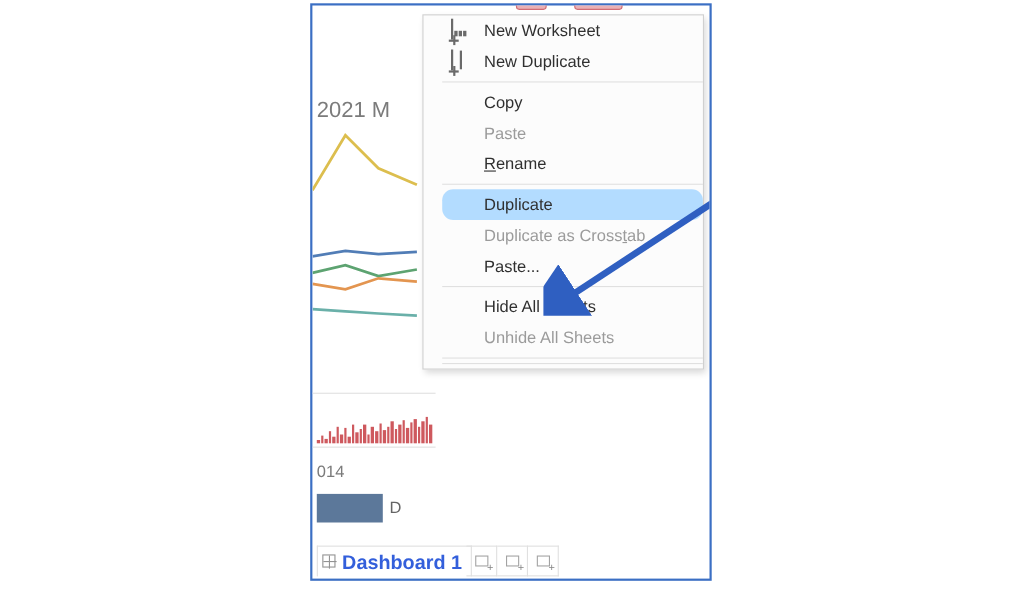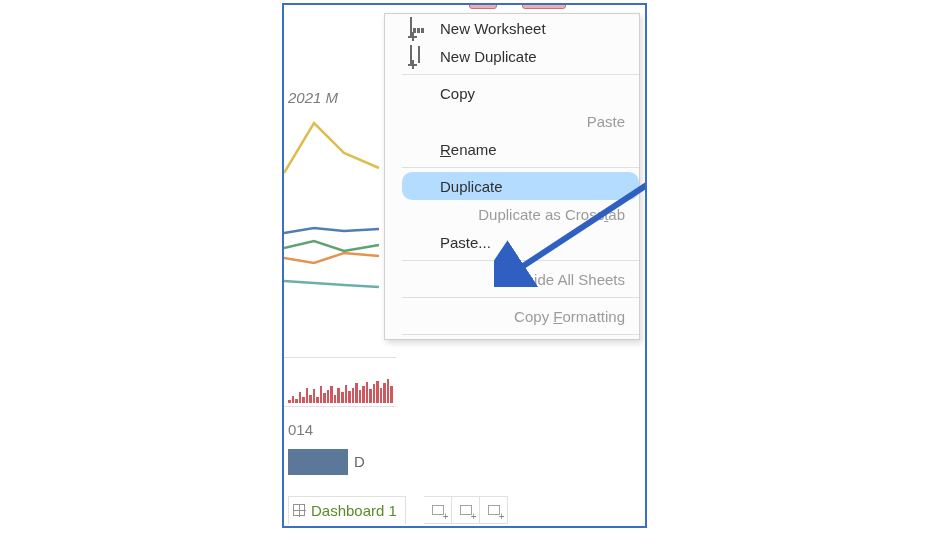--- a/index.html
+++ b/index.html
@@ -3,47 +3,47 @@
 <meta charset="utf-8">
 <style>
   * { box-sizing: border-box; }
   html,body { margin:0; padding:0; background:#fff; font-family: 'Segoe UI', Arial, sans-serif; font-size:14px; color:#333;}
   .stage { position:relative; width:927px; height:539px; }
   .frame { position:absolute; left:282px; top:3px; width:365px; height:525px;
            border:2px solid #3b6fc4; background:#fff; overflow:hidden;}
   
   .bg-area { position:absolute; left:0; top:0; right:0; bottom:0;}
   .bg-faded { opacity:.9; }
-  .axis-label { position:absolute; left:4px; top:84px; font-size:15px; color:#6d6d6d;font-style:italic;}
+  .axis-label { position:absolute; left:4px; top:84px; font-size:20px; color:#6d6d6d;}
   .year-label { position:absolute; left:4px; top:416px; font-size:15px; color:#6d6d6d;}
   .bar-legend { position:absolute; left:4px; top:444px; width:60px; height:26px; background:#4b6a8f;}
   .legend-text{ position:absolute; left:70px; top:448px; font-size:15px; color:#555;}
   .sheet-tab  { position:absolute; left:4px; top:491px; height:28px; line-height:28px;
-                font-size:15px; font-weight:400; color:#4d7c0f; padding:0 8px 0 22px;
+                font-size:18px; font-weight:700; color:#1d4ed8; padding:0 8px 0 22px;
                 border:1px solid #ddd; border-bottom:none; background:#fff;}
   .sheet-tab .tab-icon{ position:absolute; left:4px; top:7px; width:12px; height:12px;
                         border:1px solid #888;}
   .sheet-tab .tab-icon::before,.sheet-tab .tab-icon::after{content:"";position:absolute;background:#888;}
   .sheet-tab .tab-icon::before{left:5px;top:0;width:1px;height:12px;}
   .sheet-tab .tab-icon::after{left:0;top:5px;width:12px;height:1px;}
   .mini-bars { position:absolute; left:4px; top:370px; width:105px; height:28px; display:flex; align-items:flex-end; gap:1px;}
   .mini-bars span{ flex:1 1 0; background:#c9474d;}
   .mini-bars-border{ position:absolute; left:0; top:352px; width:112px; height:50px;
                      border-top:1px solid #ddd; border-bottom:1px solid #ddd;}
 
   .chart-svg { position:absolute; left:0; top:98px; width:110px; height:190px;}
 
   
   .ctx-menu { position:absolute; left:100px; top:8px; width:256px;
               background:#fcfcfc; border:1px solid #d0d0d0;
               box-shadow:2px 3px 6px rgba(0,0,0,.15); font-size:15px;padding-left:17px;}
   .ctx-menu .sep { height:0; border-top:1px solid #e0e0e0; margin:4px 0;}
   .ctx-menu .item { position:relative; display:flex; align-items:center;
                     height:28px; padding:0 14px 0 38px; color:#303030; white-space:nowrap;}
-  .ctx-menu .item.disabled { color:#9b9b9b;justify-content:flex-end;}
+  .ctx-menu .item.disabled { color:#9b9b9b;}
   .ctx-menu .item.selected { background:#b3dcff;border-radius:10px;}
   .ctx-menu .item .icon { position:absolute; left:8px; top:4px; width:20px; height:20px;}
   .ctx-menu .item .sub-caret{ position:absolute; right:10px; top:10px; width:0;height:0;
          border-top:4px solid transparent;border-bottom:4px solid transparent;border-left:5px solid #333;}
   .ul { text-decoration:underline;}
 
   
   .ico-sheet,.ico-dash,.ico-story{position:relative;width:16px;height:14px;border:1.5px solid #6a6a6a;}
   .ico-sheet::after{content:"";position:absolute;left:2px;bottom:2px;width:3px;height:5px;background:#6a6a6a;box-shadow:4px 0 0 #6a6a6a,8px 0 0 #6a6a6a;}
   .ico-dash::before,.ico-dash::after{content:"";position:absolute;background:#6a6a6a;}
@@ -171,28 +171,28 @@
         <span>Duplicate</span>
         </div>
       <div class="item disabled">
         <span><span>Duplicate as Cross</span><span class="ul">t</span><span>ab</span></span>
         </div>
       <div class="item">
         <span>Paste...</span>
         </div>
       <div class="sep"></div>
 
+      <div class="item">
+        <span>Hide All Sheets</span>
+        </div>
       <div class="item disabled">
         <span>Unhide All Sheets</span>
         </div>
       <div class="sep"></div>
 
-      <div class="item disabled">
-        <span><span>Copy </span><span class="ul">F</span><span>ormatting</span></span>
-        </div>
       <div class="sep"></div>
 
     </div>
 
     <svg class="arrow-svg" viewBox="0 0 170 115">
       <defs>
         <marker id="ah" markerWidth="12" markerHeight="12" refX="2" refY="5" orient="auto">
           <path d="M0,0 L0,10 L12,5 z" fill="#2f5fc1"></path>
         </marker>
       </defs>

